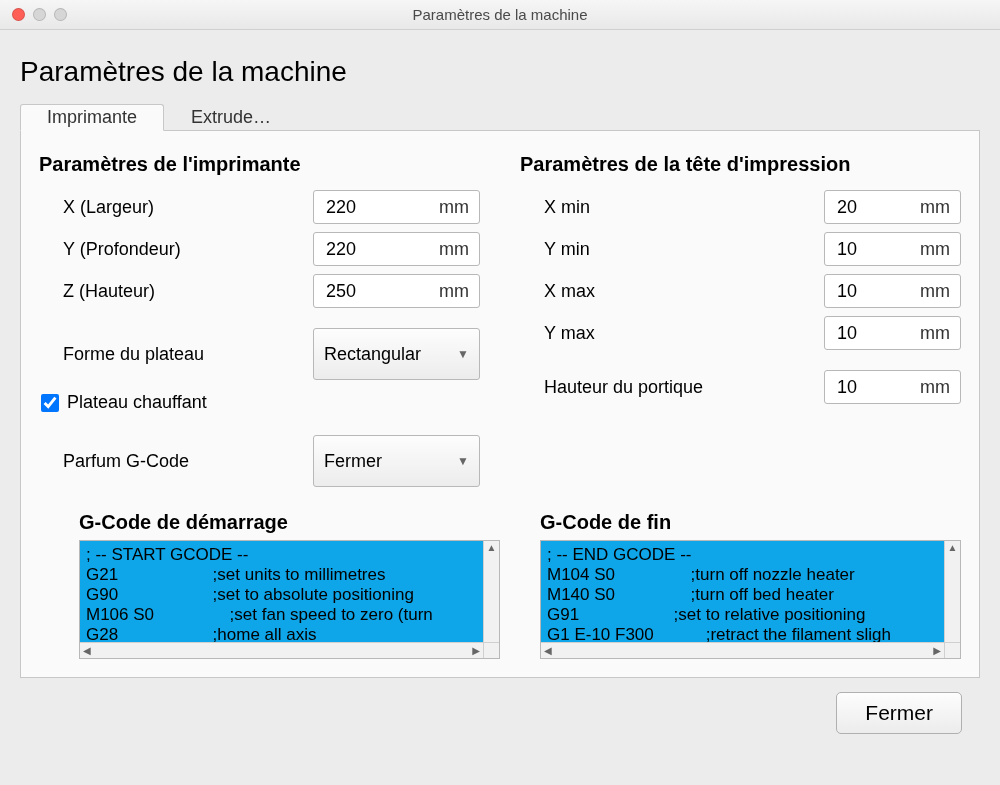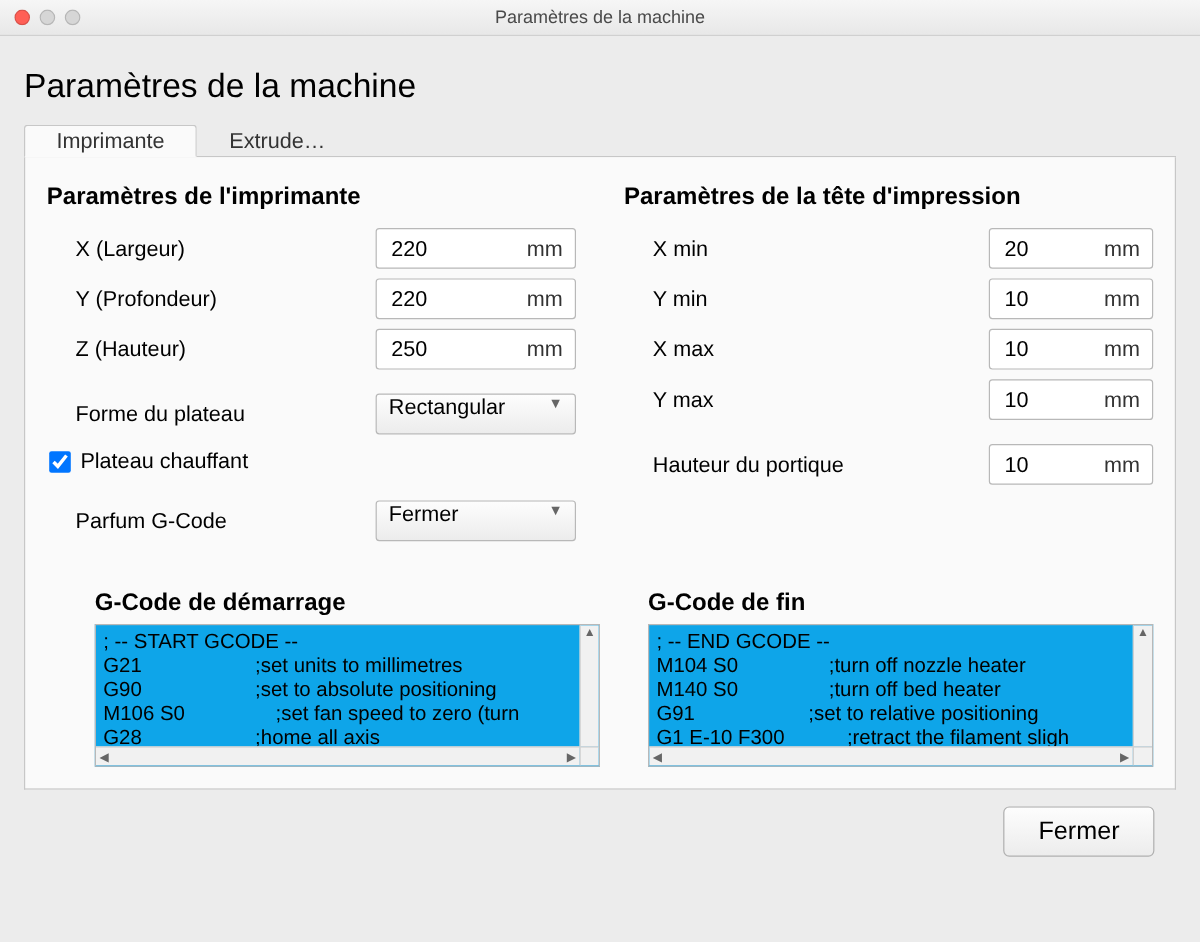--- a/index.html
+++ b/index.html
@@ -114,27 +114,27 @@
     width: 100%;
     background: transparent;
   }
   .num-field .unit {
     color: #333;
     font-size: 18px;
     padding-left: 4px;
   }
   .select {
     display: flex;
-    align-items: flex-start;
+    align-items: center;
     justify-content: space-between;
     border: 1px solid #b8b8b8;
     border-radius: 3px;
     background: linear-gradient(to bottom, #fdfdfd, #ececec);
     width: 190px;
-    height: 34px;
+    height: 52px;
     padding: 0 10px;
     cursor: pointer;
   }
   .select .caret {
     font-size: 12px;
     color: #666;
   }
   .check-row {
     display: flex;
     align-items: center;
@@ -342,21 +342,21 @@
         <div class="row">
           <label class="lbl" style="flex-basis:280px">Hauteur du portique</label>
           <div class="num-field">
             <input type="text" value="10" style="">
             <span class="unit">mm</span>
           </div>
         </div>
       </div>
     </div>
 
-    <div class="cols" style="margin-top:26px;padding-left:40px;">
+    <div class="cols" style="margin-top:10px;padding-left:40px;">
       <div class="col">
         <h2 class="section" style="margin-bottom:6px;">G-Code de démarrage</h2>
         <div class="gcode-area">
           <div class="gcode-inner">; -- START GCODE --
 G21                    ;set units to millimetres
 G90                    ;set to absolute positioning
 M106 S0                ;set fan speed to zero (turn
 G28                    ;home all axis</div>
           <div class="vscroll">
             <span class="arrow">▲</span>

